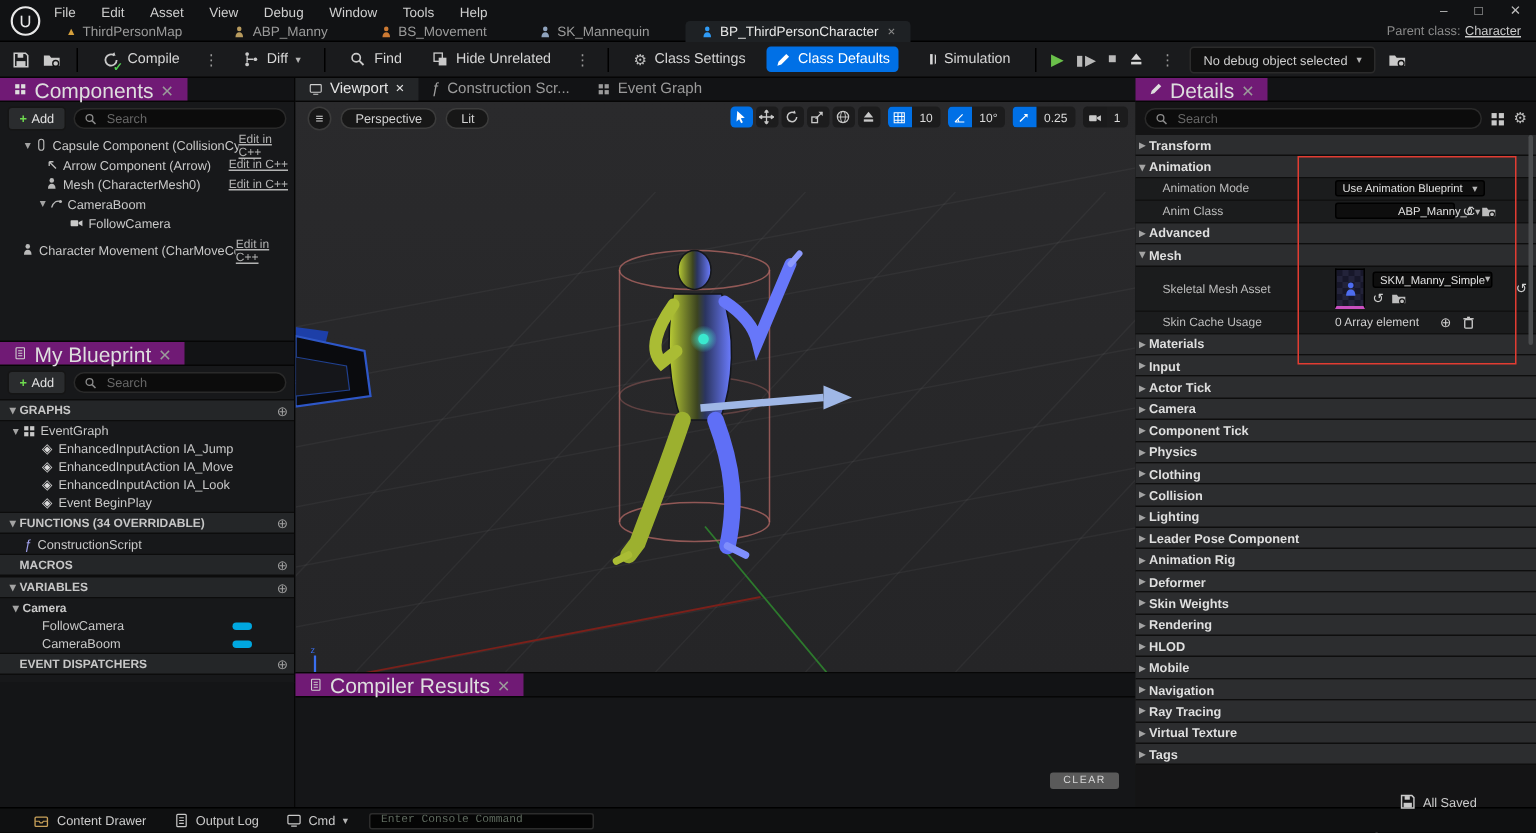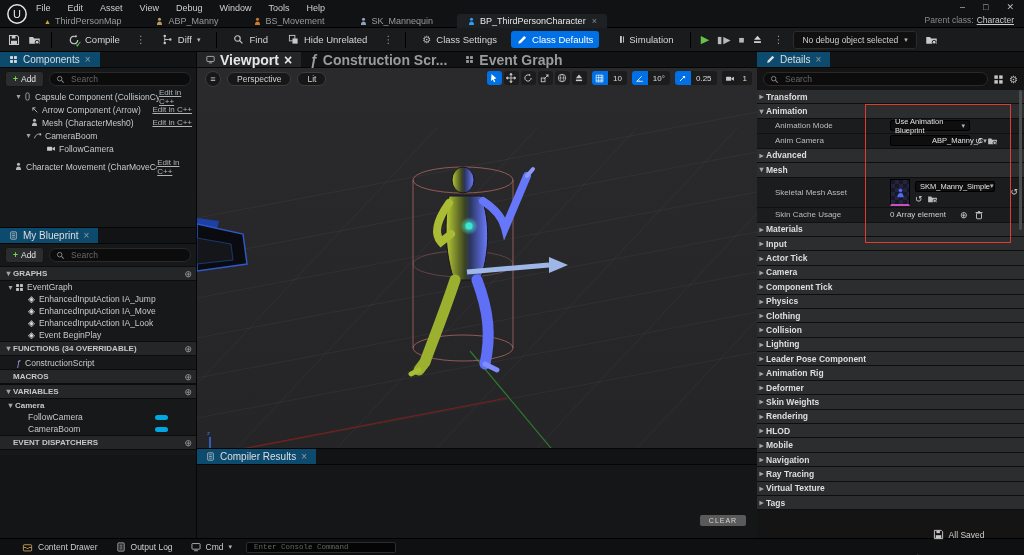--- a/index.html
+++ b/index.html
@@ -29,21 +29,21 @@
   .kebab{color:#9a9a9a;font-size:10px;padding:0 2px;}
   .chev{font-size:7px;color:#b5b5b5;}
   #playbtn{color:#6ac04a;font-size:11px;}
   .pctl{color:#b9b9b9;font-size:9.5px;display:flex;align-items:center;gap:1px;}
   #debugsel{display:flex;align-items:center;gap:6px;background:#101010;border:1px solid #2b2b2b;border-radius:3px;padding:3px 8px;font-size:8.5px;color:#cfcfcf;}
   .compile-wrap{position:relative;}
   .compile-check{position:absolute;right:-2px;bottom:-3px;color:#53d153;font-size:8px;font-weight:bold;}
 
   
   .ptabbar{height:16px;background:#121315;display:flex;align-items:stretch;border-bottom:1px solid #060606;}
-  .ptab{display:flex;align-items:center;gap:5px;background:#0c4a6e;padding:0 9px;font-size:10px;color:#dedede;}
+  .ptab{display:flex;align-items:center;gap:5px;background:#701a75;padding:0 9px;font-size:14px;color:#dedede;}
   .ptab .x{color:#9a9a9a;}
   .addsearch{display:flex;align-items:center;gap:5px;padding:3px 5px;}
   .addbtn{display:flex;align-items:center;gap:3px;background:#2a2c2e;border:1px solid #151515;border-radius:3px;padding:2px 7px;font-size:8.5px;color:#e3e3e3;}
   .addbtn .plus{color:#6fdc4f;font-weight:bold;}
   .searchbox{flex:1;display:flex;align-items:center;gap:4px;background:#0c0c0c;border:1px solid #2a2a2a;border-radius:9px;height:14px;padding:0 6px;}
   .searchbox input{flex:1;min-width:10px;background:transparent;border:none;outline:none;color:#bbb;font-size:8.5px;}
   .searchbox input::placeholder{color:#686868;}
 
   
   #components{left:0;top:52px;width:197px;height:176px;background:#17181a;border-right:1px solid #060606;border-bottom:1px solid #060606;}
@@ -56,21 +56,21 @@
   
   #myblueprint{left:0;top:228px;width:197px;height:227px;background:#17181a;border-right:1px solid #060606;}
   .mbsec{display:flex;align-items:center;height:15px;background:#242628;border-top:1px solid #0c0c0c;border-bottom:1px solid #0c0c0c;font-size:8px;font-weight:bold;color:#c7c7c7;padding:0 4px;}
   .mbsec .oplus{margin-left:auto;color:#9d9d9d;font-weight:normal;font-size:9px;}
   .mbrow{display:flex;align-items:center;height:12px;font-size:8.5px;color:#c9c9c9;}
   .pill{width:13px;height:5px;border-radius:2.5px;background:#00a7e0;margin-left:auto;margin-right:28px;}
   #leftfill{left:0;top:455px;width:197px;height:83px;background:#141517;border-right:1px solid #060606;}
 
   
   #vp-tabs{left:197px;top:52px;width:560px;height:16px;background:#121315;display:flex;border-bottom:1px solid #060606;}
-  .vtab{display:flex;align-items:center;gap:5px;padding:0 9px;font-size:14px;color:#9b9b9b;font-weight:bold;}
+  .vtab{display:flex;align-items:center;gap:5px;padding:0 9px;font-size:10px;color:#9b9b9b;}
   .vtab.active{background:#232527;color:#e6e6e6;}
   #viewport{left:197px;top:68px;width:560px;height:380px;background:linear-gradient(#2a2a2c,#252527);overflow:hidden;}
   #vp-overlay-tl{left:205px;top:71px;display:flex;gap:6px;align-items:center;}
   .vpill{background:rgba(18,18,18,.78);border:1px solid #3c3c3c;border-radius:8px;padding:1px 9px;font-size:8.5px;color:#d2d2d2;}
   #vp-burger{width:16px;height:16px;border-radius:8px;background:rgba(18,18,18,.78);border:1px solid #3c3c3c;color:#cfcfcf;font-size:9px;display:flex;align-items:center;justify-content:center;}
   #vp-tools{right:272px;top:71px;display:flex;gap:2px;align-items:center;}
   .vtool{width:15px;height:14px;border-radius:3px;display:flex;align-items:center;justify-content:center;background:rgba(20,20,20,.6);color:#c9c9c9;}
   .vtool.on{background:#0070e6;color:#fff;}
   .vsnap{display:flex;align-items:center;border-radius:3px;overflow:hidden;margin-left:3px;background:rgba(20,20,20,.6);}
   .vsnap .icpart{width:16px;height:14px;display:flex;align-items:center;justify-content:center;background:#0070e6;color:#fff;}
@@ -716,27 +716,27 @@
     <div class="dcat">
       <span class="car">▸</span>
       <span>Transform</span>
     </div>
     <div class="dcat">
       <span class="car">▾</span>
       <span>Animation</span>
     </div>
     <div class="dprop">
       <span class="pname">Animation Mode</span>
-      <div class="dd" style="width:80px;">
+      <div class="dd" style="width:100px;">
         <span>Use Animation Blueprint</span>
         <span class="chev">▾</span>
       </div>
     </div>
     <div class="dprop">
-      <span class="pname">Anim Camera</span>
+      <span class="pname">Anim Class</span>
       <div class="dd" style="width:80px;padding-left:41px;">
         <span>ABP_Manny_C</span>
         <span class="chev">▾</span>
       </div>
       <span class="miniic">↺</span>
       <svg class="ic" width="11" height="10" fill="#cfcfcf" style="margin-left:4px;">
           <use href="#sym-folder"></use>
         </svg>
     </div>
     <div class="dcat">

